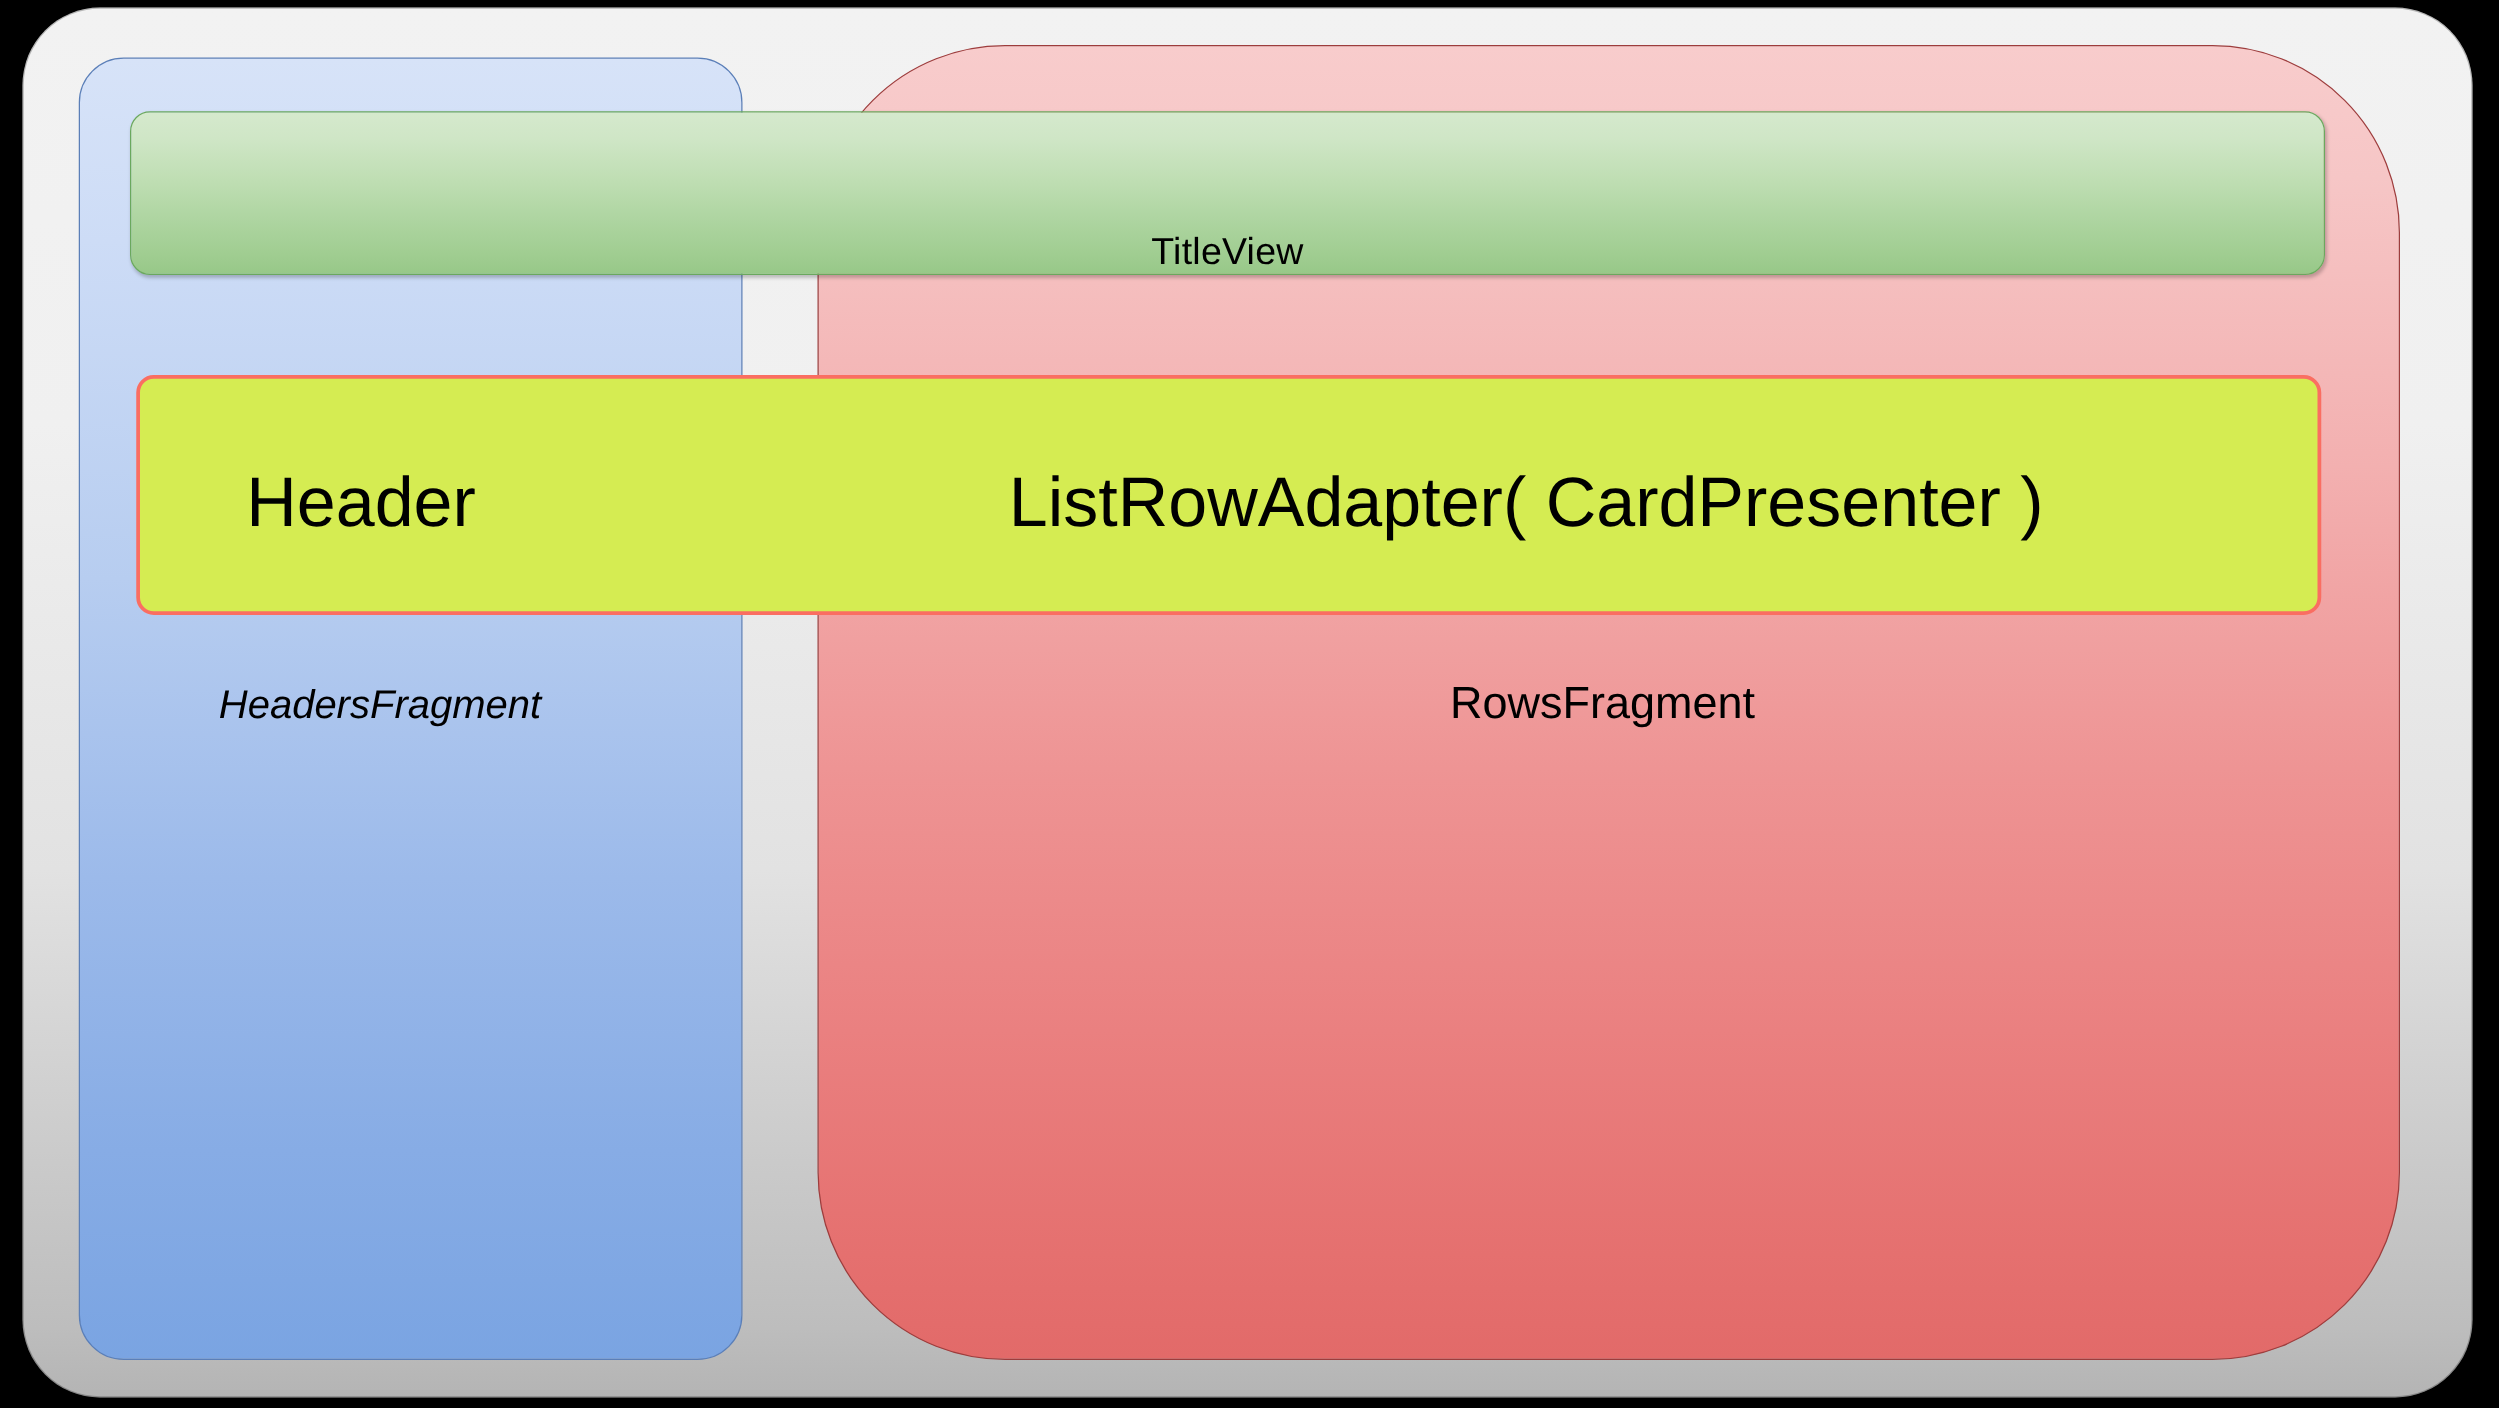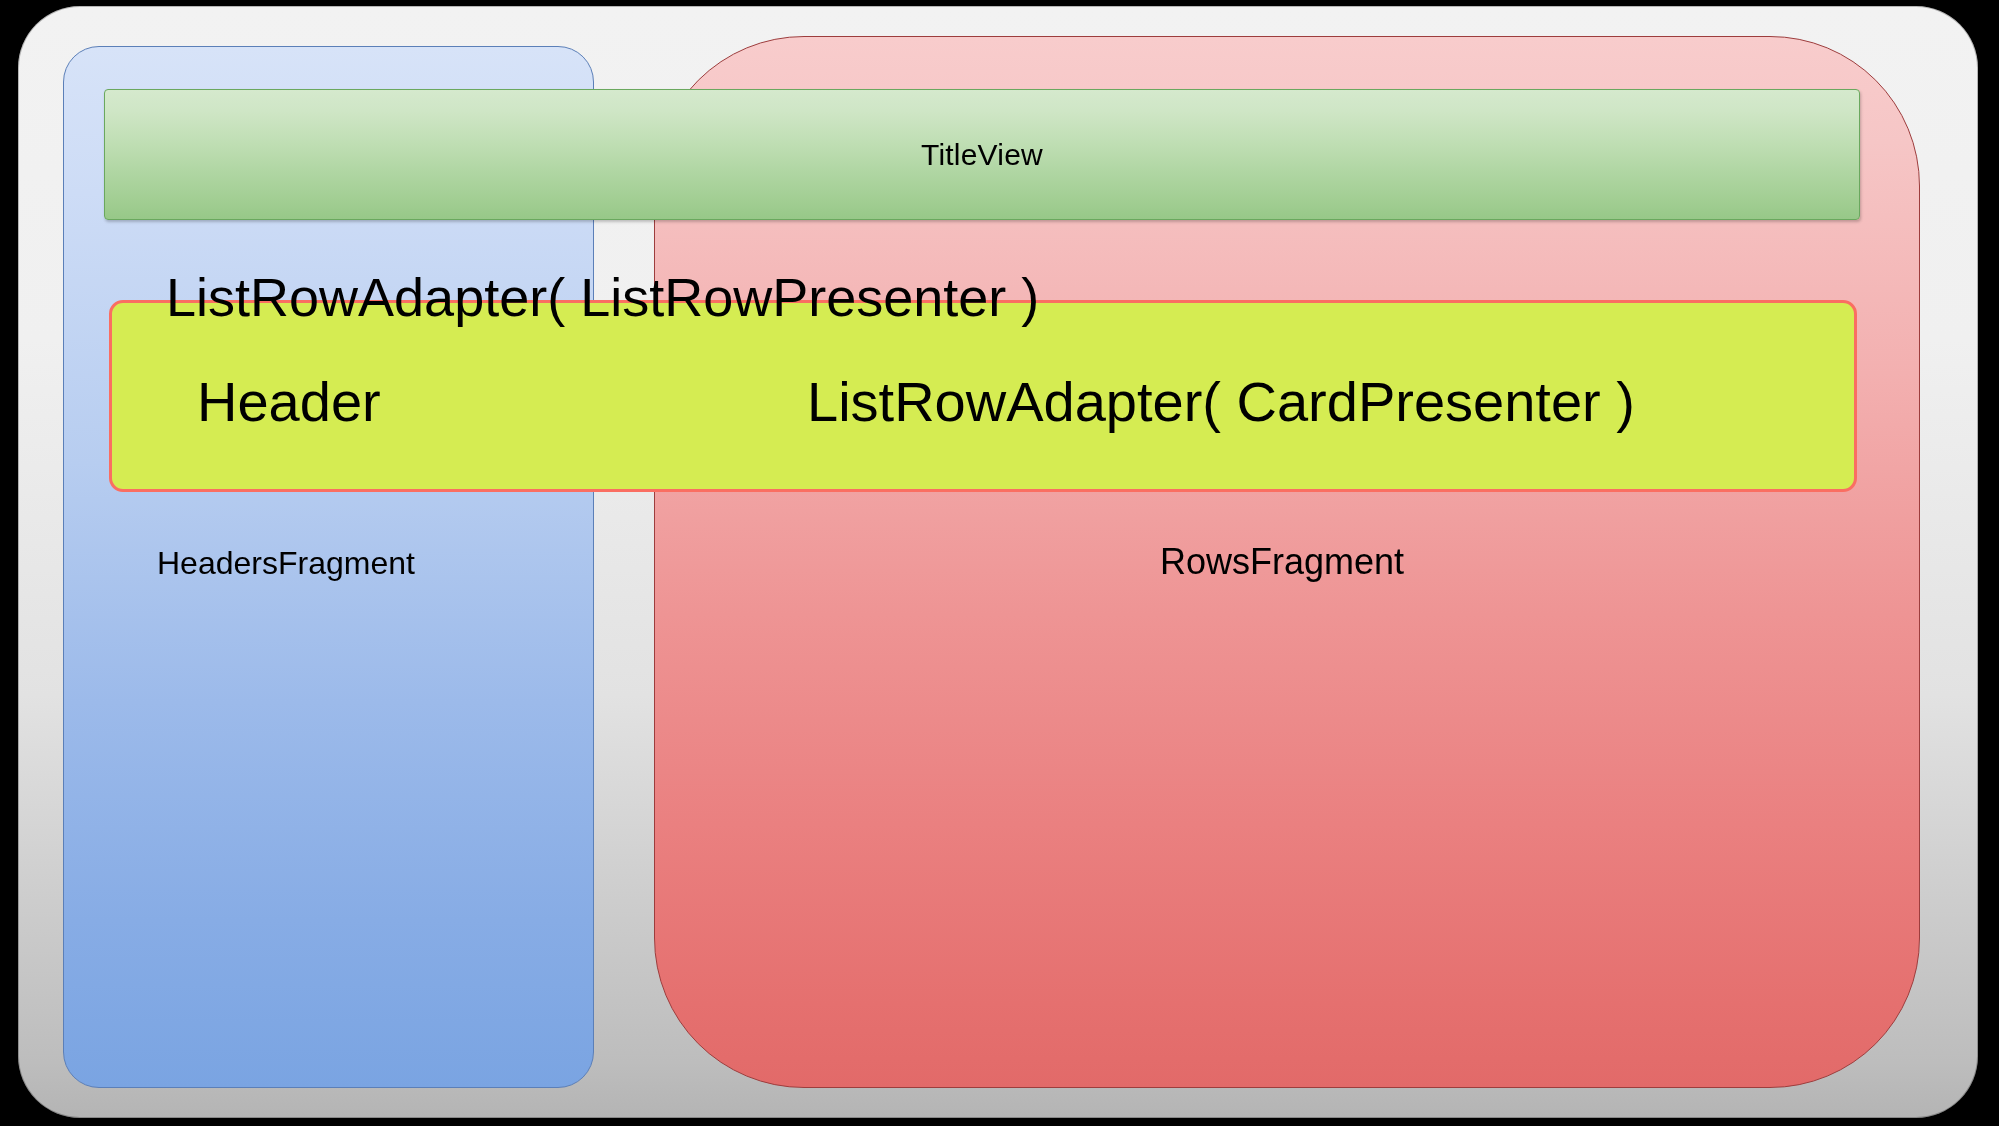--- a/index.html
+++ b/index.html
@@ -78,33 +78,33 @@
     box-sizing: border-box;
   }
 
   
   .title-view {
     position: absolute;
     left: 86px;
     top: 83px;
     width: 1756px;
     height: 131px;
-    border-radius: 4px;
+    border-radius: 16px;
     background: linear-gradient(180deg,
                 #d5e9cd 0%,
                 #cfe6c6 16%,
                 #bfdeb3 42%,
                 #aed5a1 66%,
                 #a0cd91 88%,
                 #97c888 100%);
     border: 1px solid #6aa85e;
     box-sizing: border-box;
     box-shadow: 1px 2px 3px rgba(0,0,0,0.22);
     display: flex;
-    align-items: center;
+    align-items: flex-end;
     justify-content: center;
   }
   .title-view-label {
     font-size: 30px;
     color: #000000;
     letter-spacing: 0.2px;
   }
 
   
   .adapter-box {
@@ -141,24 +141,25 @@
   }
 
   .lbl-listrowadapter-card {
     left: 789px;
     top: 368px;
     font-size: 56px;
     line-height: 56px;
   }
 
   .lbl-headers-fragment {
-    left: 139px;
+    left: 157px;
     top: 541px;
     font-size: 32px;
     line-height: 32px;
+    font-style: italic;
   }
 
   .lbl-rows-fragment {
     left: 1142px;
     top: 540px;
     font-size: 36px;
     line-height: 32px;
   }
 </style>
 </head>
@@ -171,21 +172,20 @@
     <div class="headers-fragment"></div>
 
     <div class="rows-fragment"></div>
 
     <div class="title-view">
       <span class="title-view-label">TitleView</span>
     </div>
 
     <div class="adapter-box"></div>
 
-    <div class="lbl lbl-listrowadapter-presenter">ListRowAdapter( ListRowPresenter )</div>
 
     <div class="lbl lbl-listrowadapter-card">ListRowAdapter( CardPresenter )</div>
 
     <div class="lbl lbl-header">Header</div>
 
     <div class="lbl lbl-headers-fragment">HeadersFragment</div>
 
     <div class="lbl lbl-rows-fragment">RowsFragment</div>
 
   </div>

